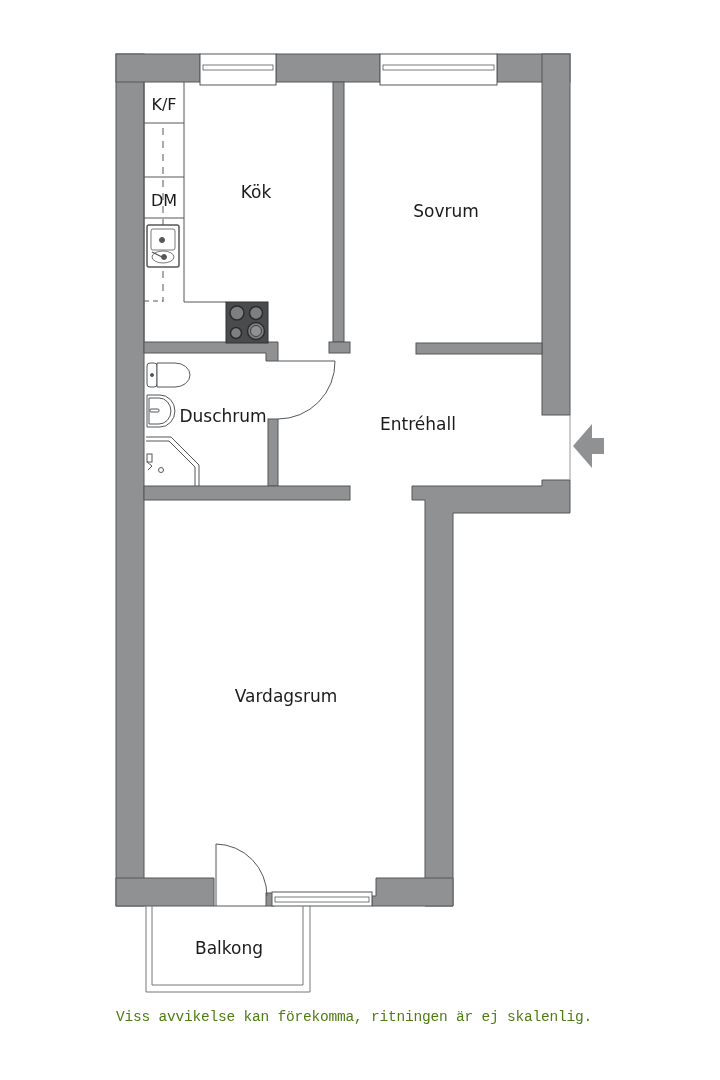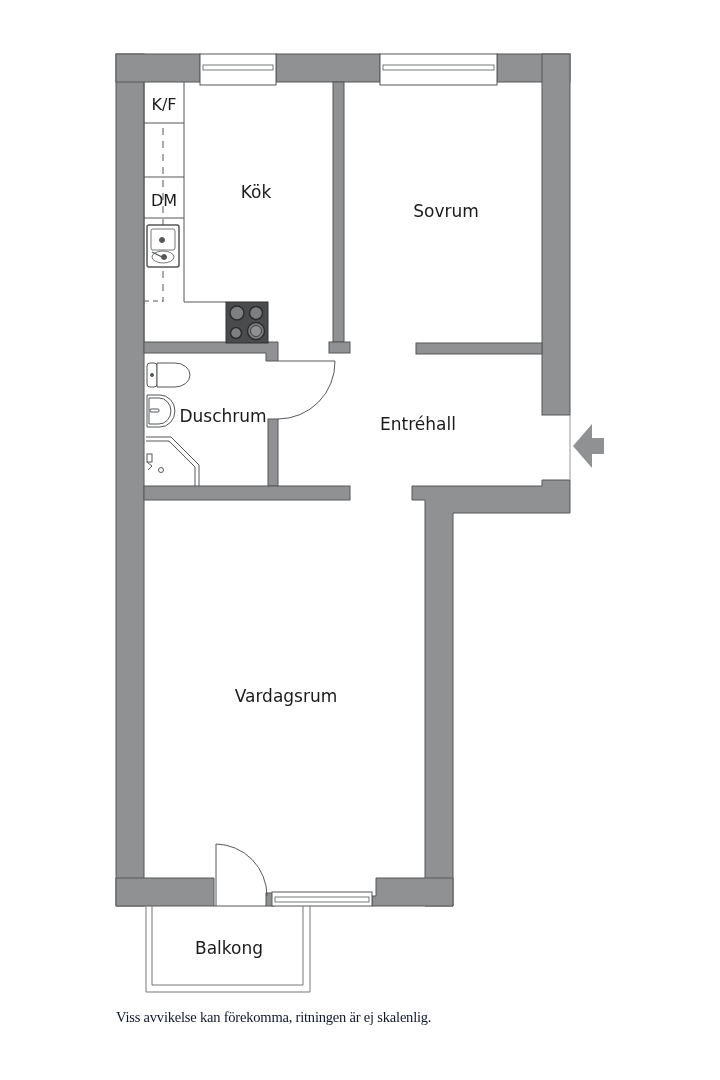--- a/index.html
+++ b/index.html
@@ -1,19 +1,19 @@
 <!DOCTYPE html>
 <html><head>
 <meta charset="utf-8">
 <style>
   html,body{margin:0;padding:0;background:#fff;}
   body{width:720px;height:1080px;position:relative;overflow:hidden;font-family:"DejaVu Sans","Liberation Sans",sans-serif;}
   svg{position:absolute;left:0;top:0;}
   .lbl{font-family:"DejaVu Sans","Liberation Sans",sans-serif;fill:#1a1a1a;}
-  .note{position:absolute;left:116px;top:1009px;font-size:14.5px;color:#0f172a;font-family:Liberation Serif, serif;letter-spacing:-0.2px;text-align:right;}
+  .note{position:absolute;left:116px;top:1009px;font-size:14.5px;color:#4d7c0f;font-family:Liberation Mono, monospace;letter-spacing:-0.2px;text-align:right;}
 </style>
 </head>
 <body>
 
 <svg width="720" height="1080" viewBox="0 0 720 1080">
   <g fill="#8f9192" stroke="#555759" stroke-width="1">
 
     <rect x="116" y="54" width="28" height="852"></rect>
 
     <rect x="116" y="54" width="84" height="28"></rect>

